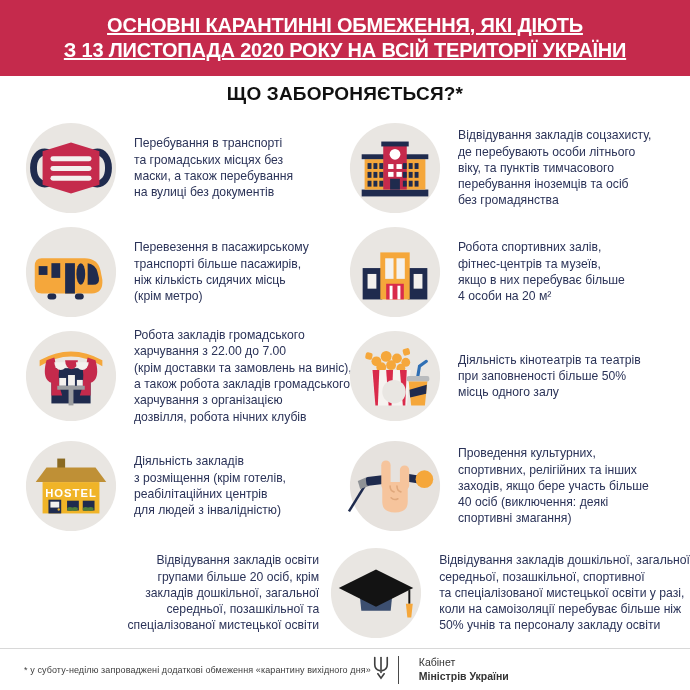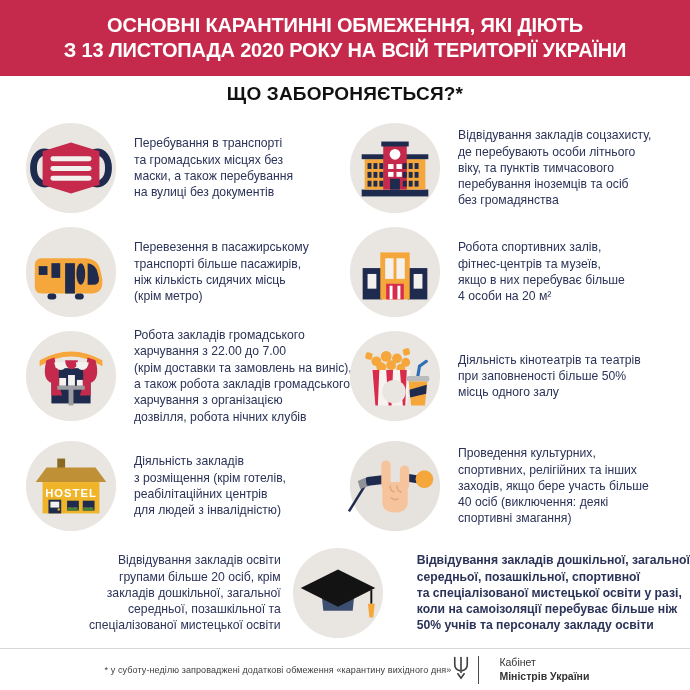--- a/index.html
+++ b/index.html
@@ -2,40 +2,40 @@
 <html><head>
 <meta charset="utf-8">
 <style>
   html,body{margin:0;padding:0;background:#fff;}
   .page{width:690px;height:690px;position:relative;background:#ffffff;overflow:hidden;
         font-family:"Liberation Sans", sans-serif;}
   
   .header{height:76px;background:#c52a4c;display:flex;flex-direction:column;
           align-items:center;justify-content:center;gap:2px;}
   .header .line{color:#ffffff;font-weight:bold;font-size:20px;letter-spacing:-0.2px;
-          line-height:23px;white-space:pre;}
+          line-height:23px;white-space:pre;text-decoration:underline;}
   
   .subtitle-wrap{height:36px;display:flex;align-items:center;justify-content:center;}
   .subtitle{font-size:19px;font-weight:bold;color:#111111;letter-spacing:0.2px;}
   
   .grid{display:grid;grid-template-columns:340px 350px;grid-template-rows:112px 96px 112px 108px;}
   .item{display:flex;align-items:center;gap:14px;}
   .item.left{padding-left:22px;}
   .item.right{padding-left:6px;}
   .icon-circle{width:98px;height:98px;flex:0 0 98px;}
   .icon-circle svg{width:98px;height:98px;display:block;overflow:visible;}
   .item-text{font-size:12.2px;line-height:16.3px;color:#2b3358;white-space:pre;}
   
   .bottom-row{height:106px;display:flex;align-items:center;justify-content:flex-end;}
   .bottom-left{width:258px;margin-left:14px;text-align:right;}
   .bottom-icon{margin:0 12px 0 8px;}
-  .bottom-right{margin-left:18px;font-weight:bold;}
+  .bottom-right{margin-left:2px;}
   
   .footer{position:absolute;left:0;right:0;bottom:0;height:42px;border-top:1px solid #d8d8d8;
-          display:flex;align-items:center;justify-content:center;padding:0 20px 0 24px;
+          display:flex;align-items:center;justify-content:flex-start;padding:0 20px 0 24px;
           background:#fff;box-sizing:border-box;}
   .footnote{font-size:9px;color:#3c3c3c;letter-spacing:0.1px;}
   .logo{display:flex;align-items:center;gap:7px;}
   .logo-divider{width:1px;height:28px;background:#4a4a4a;}
   .logo-text{font-size:10.5px;color:#333333;line-height:1.3;margin-left:13px;}
   .logo-text .l2{font-weight:bold;}
 </style>
 </head>
 <body>
 

